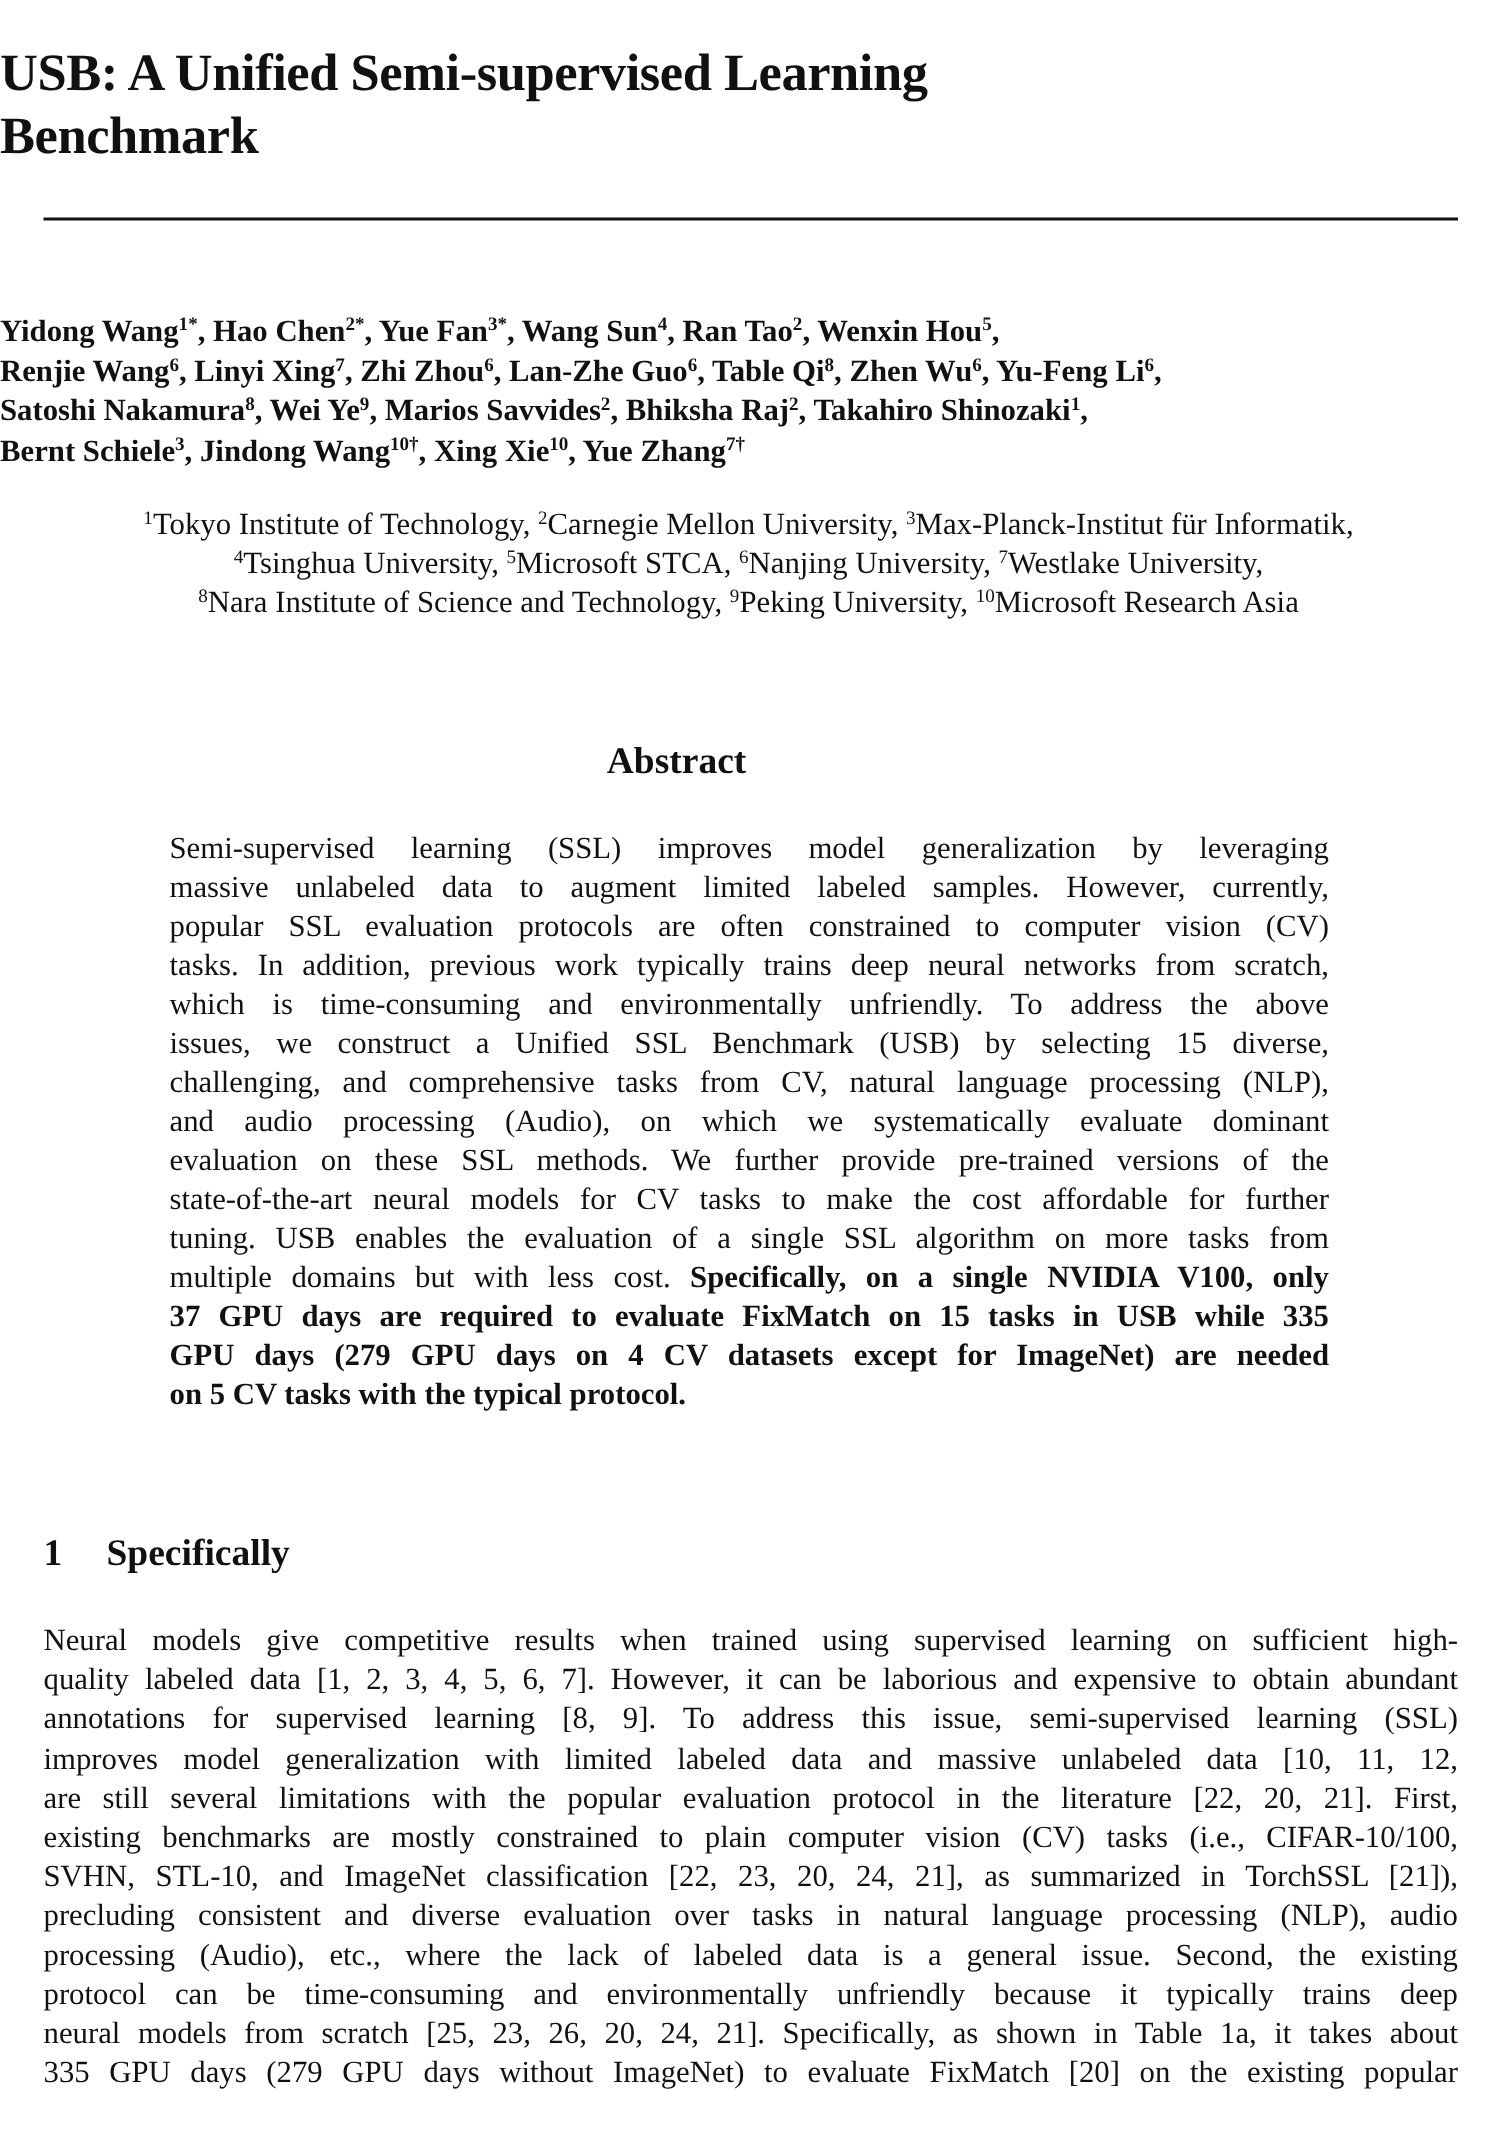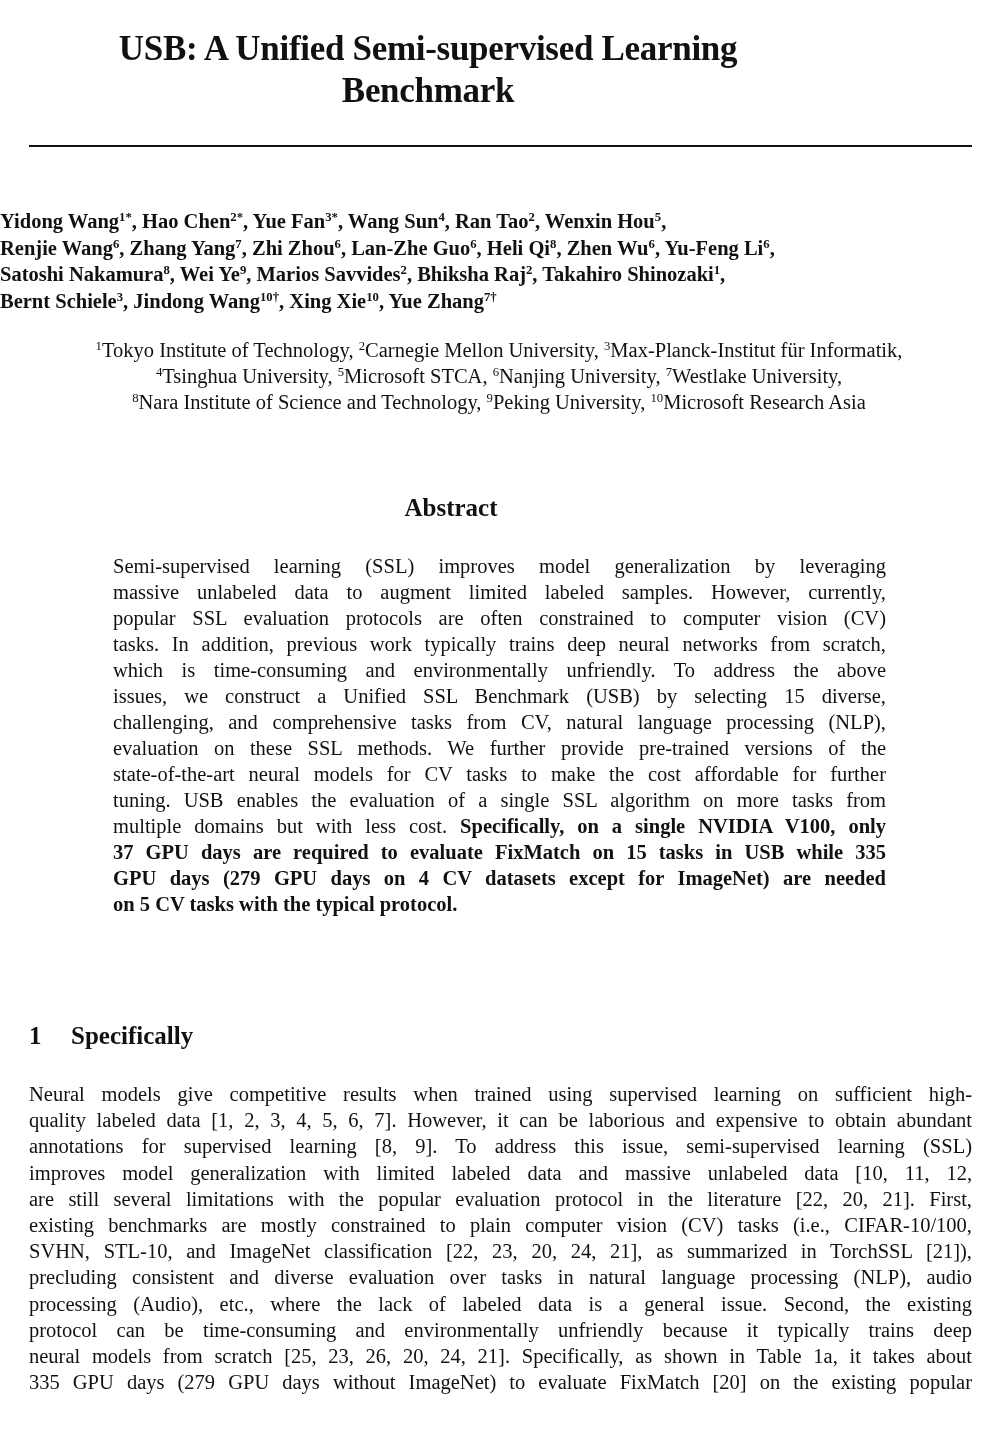--- a/index.html
+++ b/index.html
@@ -2,21 +2,21 @@
 <html><head>
 <meta charset="utf-8">
 <style>
   html, body { margin: 0; padding: 0; background: #ffffff; }
   body {
     width: 998px; height: 1434px; position: relative; overflow: hidden;
     font-family: "Liberation Serif", "DejaVu Serif", serif; color: #111111;
   }
   .title {
     position: absolute; left: 0; width: 856px; top: 28px;
-    text-align: center; font-weight: bold; font-size: 35px; line-height: 42px;
+    font-weight: bold; font-size: 35px; line-height: 42px;
     letter-spacing: -0.3px;
   }
   .title .line { display: block; }
   .rule {
     position: absolute; left: 29px; width: 943px; top: 145px; height: 2px; background: #111111;
   }
   .authors {
     position: absolute; left: 0; width: 998px; top: 208px;
     font-weight: bold; font-size: 20.5px; line-height: 26.5px;
   }
@@ -55,41 +55,42 @@
 
 <div class="title">
   <span class="line">USB: A Unified Semi-supervised Learning</span>
   <span class="line">Benchmark</span>
 </div>
 
 <div class="rule"></div>
 
 <div class="authors" id="authors">
     <span class="line"><span>Yidong Wang</span><sup>1*</sup><span>, </span><span>Hao Chen</span><sup>2*</sup><span>, </span><span>Yue Fan</span><sup>3*</sup><span>, </span><span>Wang Sun</span><sup>4</sup><span>, </span><span>Ran Tao</span><sup>2</sup><span>, </span><span>Wenxin Hou</span><sup>5</sup><span>,</span></span>
-    <span class="line"><span>Renjie Wang</span><sup>6</sup><span>, </span><span>Zhang Yang</span><sup>7</sup><span>, </span><span>Zhi Zhou</span><sup>6</sup><span>, </span><span>Lan-Zhe Guo</span><sup>6</sup><span>, </span><span>Heli Qi</span><sup>8</sup><span>, </span><span>Zhen Wu</span><sup>6</sup><span>, </span><span>Yu-Feng Li</span><sup>6</sup><span>,</span></span>
+    <span class="line"><span>Renjie Wang</span><sup>6</sup><span>, </span><span>Linyi Xing</span><sup>7</sup><span>, </span><span>Zhi Zhou</span><sup>6</sup><span>, </span><span>Lan-Zhe Guo</span><sup>6</sup><span>, </span><span>Table Qi</span><sup>8</sup><span>, </span><span>Zhen Wu</span><sup>6</sup><span>, </span><span>Yu-Feng Li</span><sup>6</sup><span>,</span></span>
     <span class="line"><span>Satoshi Nakamura</span><sup>8</sup><span>, </span><span>Wei Ye</span><sup>9</sup><span>, </span><span>Marios Savvides</span><sup>2</sup><span>, </span><span>Bhiksha Raj</span><sup>2</sup><span>, </span><span>Takahiro Shinozaki</span><sup>1</sup><span>,</span></span>
     <span class="line"><span>Bernt Schiele</span><sup>3</sup><span>, </span><span>Jindong Wang</span><sup>10†</sup><span>, </span><span>Xing Xie</span><sup>10</sup><span>, </span><span>Yue Zhang</span><sup>7†</sup><span></span></span>
   </div>
 
 <div class="affils" id="affils">
     <span class="line"><sup>1</sup><span>Tokyo Institute of Technology</span><span>, </span><sup>2</sup><span>Carnegie Mellon University</span><span>, </span><sup>3</sup><span>Max-Planck-Institut für Informatik</span><span>,</span></span>
     <span class="line"><sup>4</sup><span>Tsinghua University</span><span>, </span><sup>5</sup><span>Microsoft STCA</span><span>, </span><sup>6</sup><span>Nanjing University</span><span>, </span><sup>7</sup><span>Westlake University</span><span>,</span></span>
     <span class="line"><sup>8</sup><span>Nara Institute of Science and Technology</span><span>, </span><sup>9</sup><span>Peking University</span><span>, </span><sup>10</sup><span>Microsoft Research Asia</span><span></span></span>
   </div>
 
 <div class="abs-heading">Abstract</div>
 
 <div class="abstract" id="abstract">
     <span class="line-j"><span>Semi-supervised learning (SSL) improves model generalization by leveraging</span><span class="bold"></span></span>
     <span class="line-j"><span>massive unlabeled data to augment limited labeled samples. However, currently,</span><span class="bold"></span></span>
     <span class="line-j"><span>popular SSL evaluation protocols are often constrained to computer vision (CV)</span><span class="bold"></span></span>
     <span class="line-j"><span>tasks. In addition, previous work typically trains deep neural networks from scratch,</span><span class="bold"></span></span>
     <span class="line-j"><span>which is time-consuming and environmentally unfriendly. To address the above</span><span class="bold"></span></span>
     <span class="line-j"><span>issues, we construct a Unified SSL Benchmark (USB) by selecting 15 diverse,</span><span class="bold"></span></span>
     <span class="line-j"><span>challenging, and comprehensive tasks from CV, natural language processing (NLP),</span><span class="bold"></span></span>
+    <span class="line-j"><span>and audio processing (Audio), on which we systematically evaluate dominant</span><span class="bold"></span></span>
     <span class="line-j"><span>evaluation on these SSL methods. We further provide pre-trained versions of the</span><span class="bold"></span></span>
     <span class="line-j"><span>state-of-the-art neural models for CV tasks to make the cost affordable for further</span><span class="bold"></span></span>
     <span class="line-j"><span>tuning. USB enables the evaluation of a single SSL algorithm on more tasks from</span><span class="bold"></span></span>
     <span class="line-j"><span>multiple domains but with less cost. </span><span class="bold">Specifically, on a single NVIDIA V100, only</span></span>
     <span class="line-j"><span></span><span class="bold">37 GPU days are required to evaluate FixMatch on 15 tasks in USB while 335</span></span>
     <span class="line-j"><span></span><span class="bold">GPU days (279 GPU days on 4 CV datasets except for ImageNet) are needed</span></span>
     <span class="line-l"><span></span><span class="bold">on 5 CV tasks with the typical protocol.</span></span>
   </div>
 
 <div class="sec-heading">

